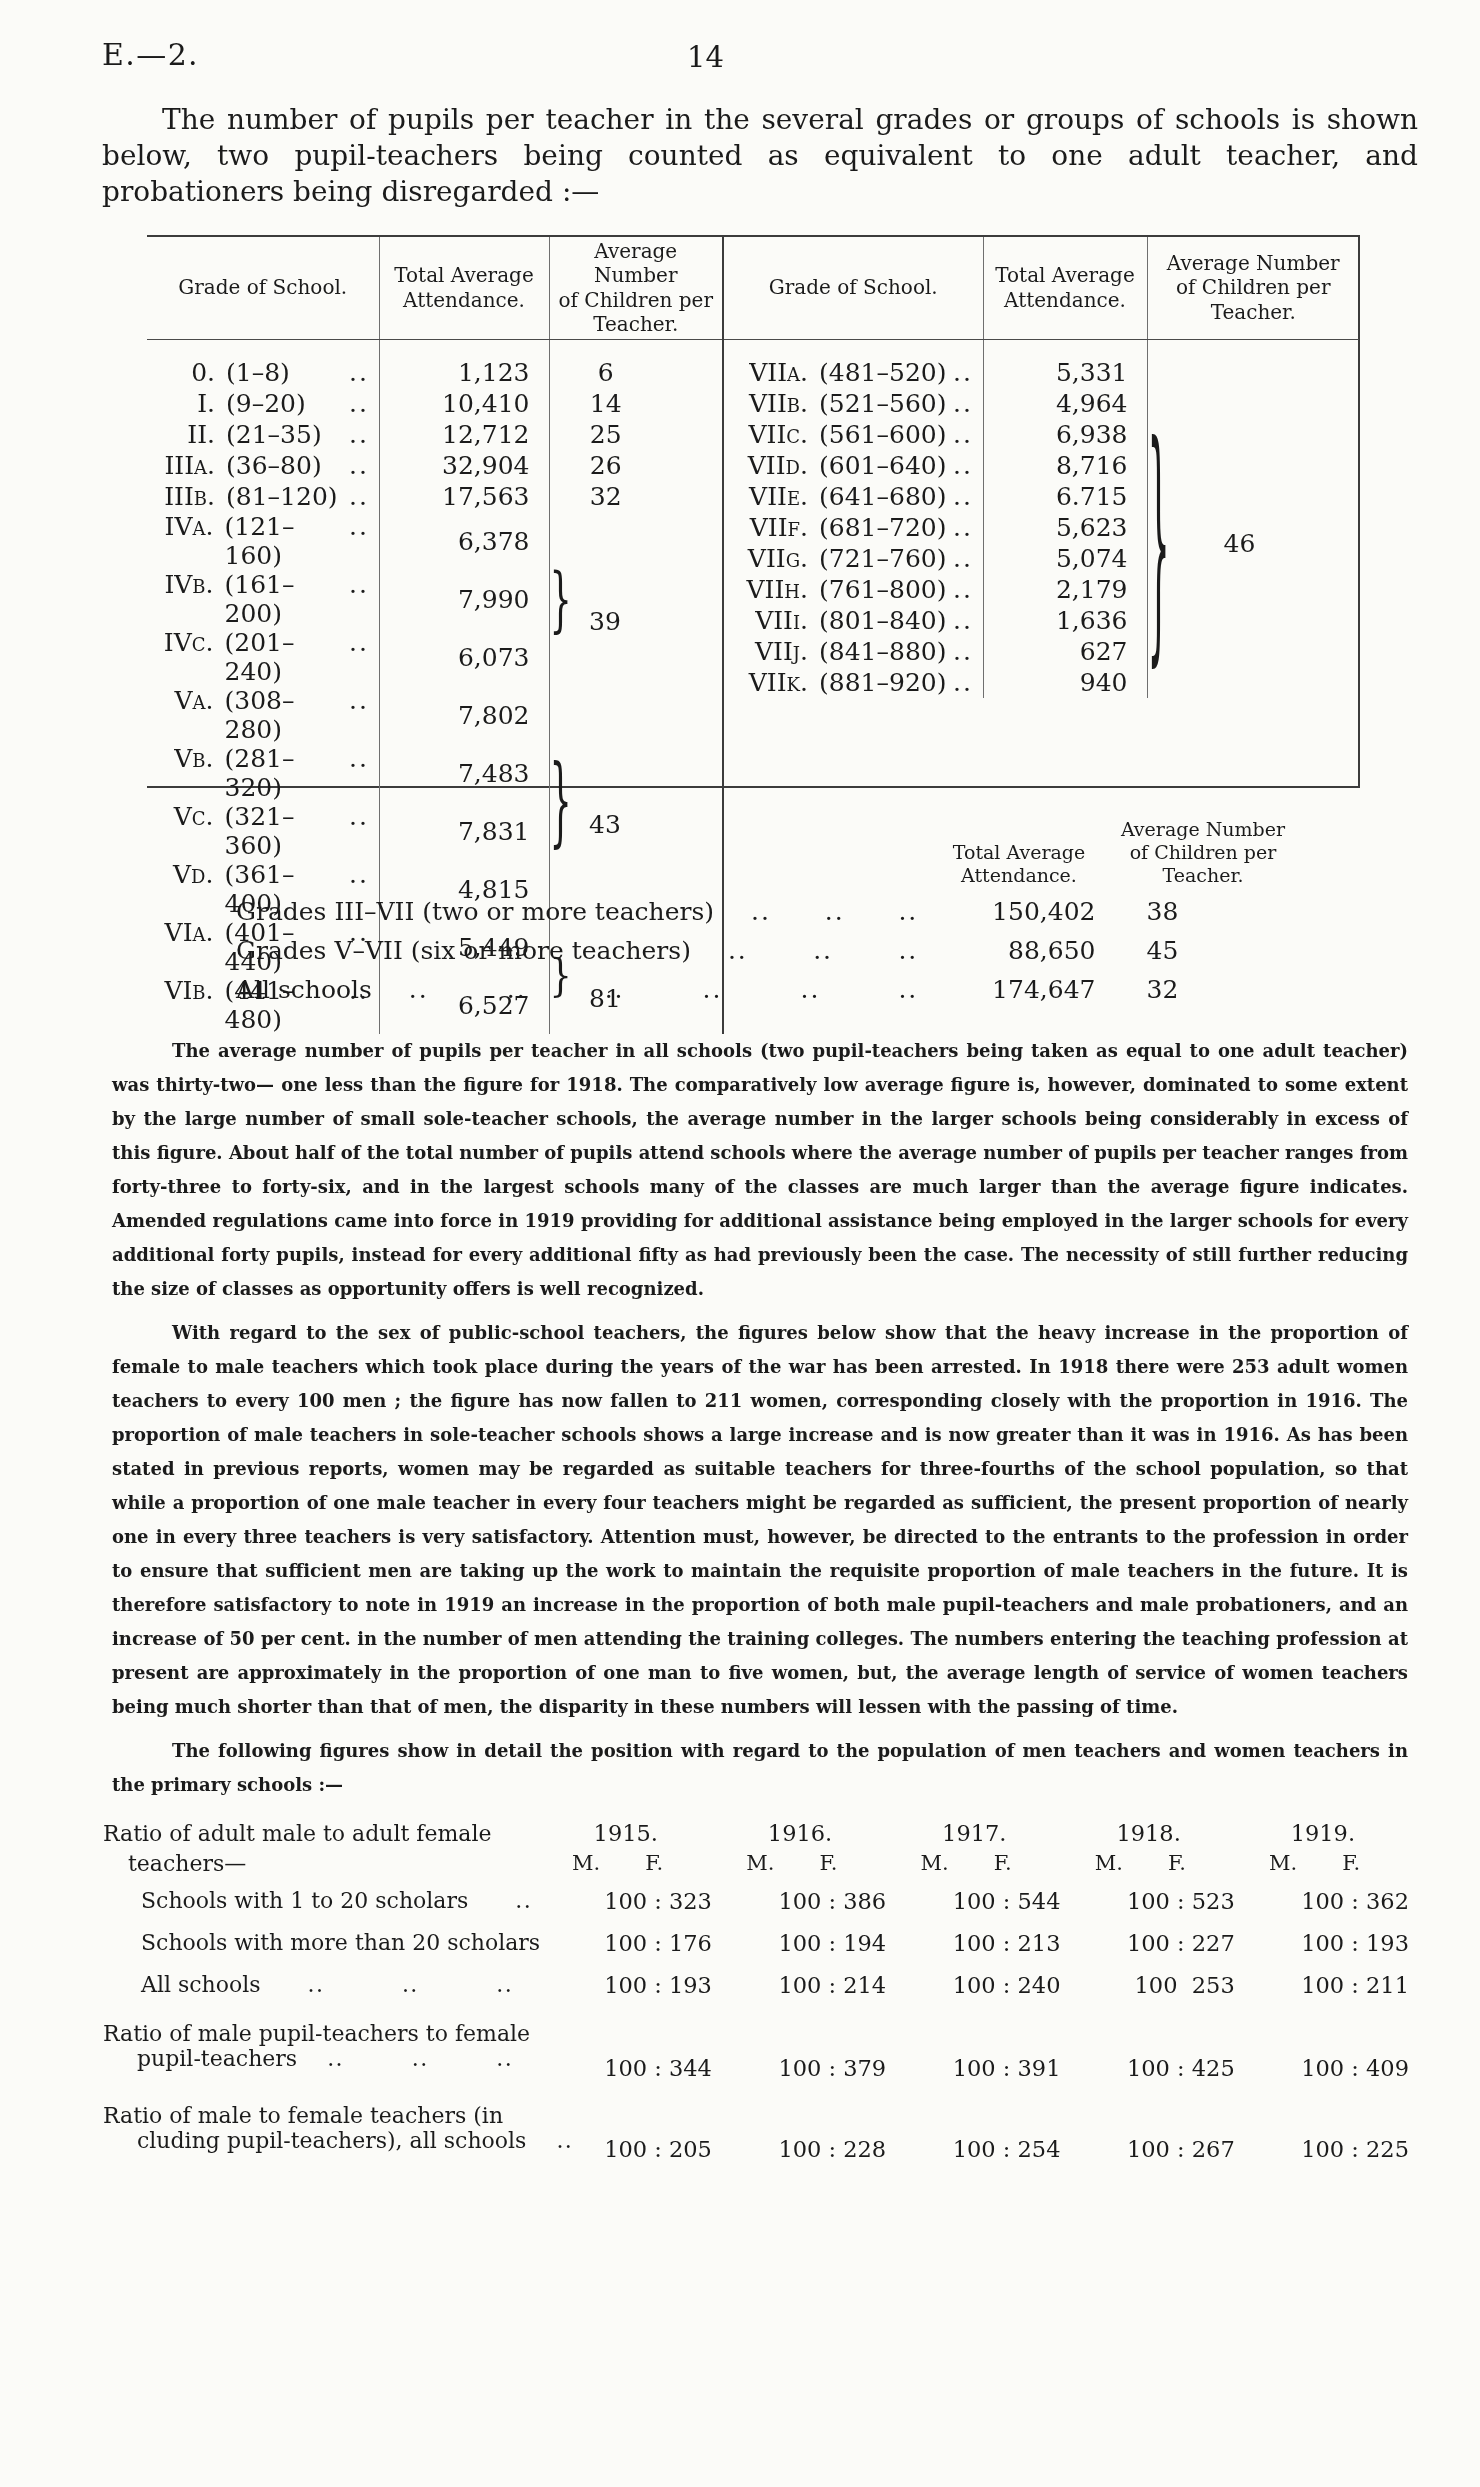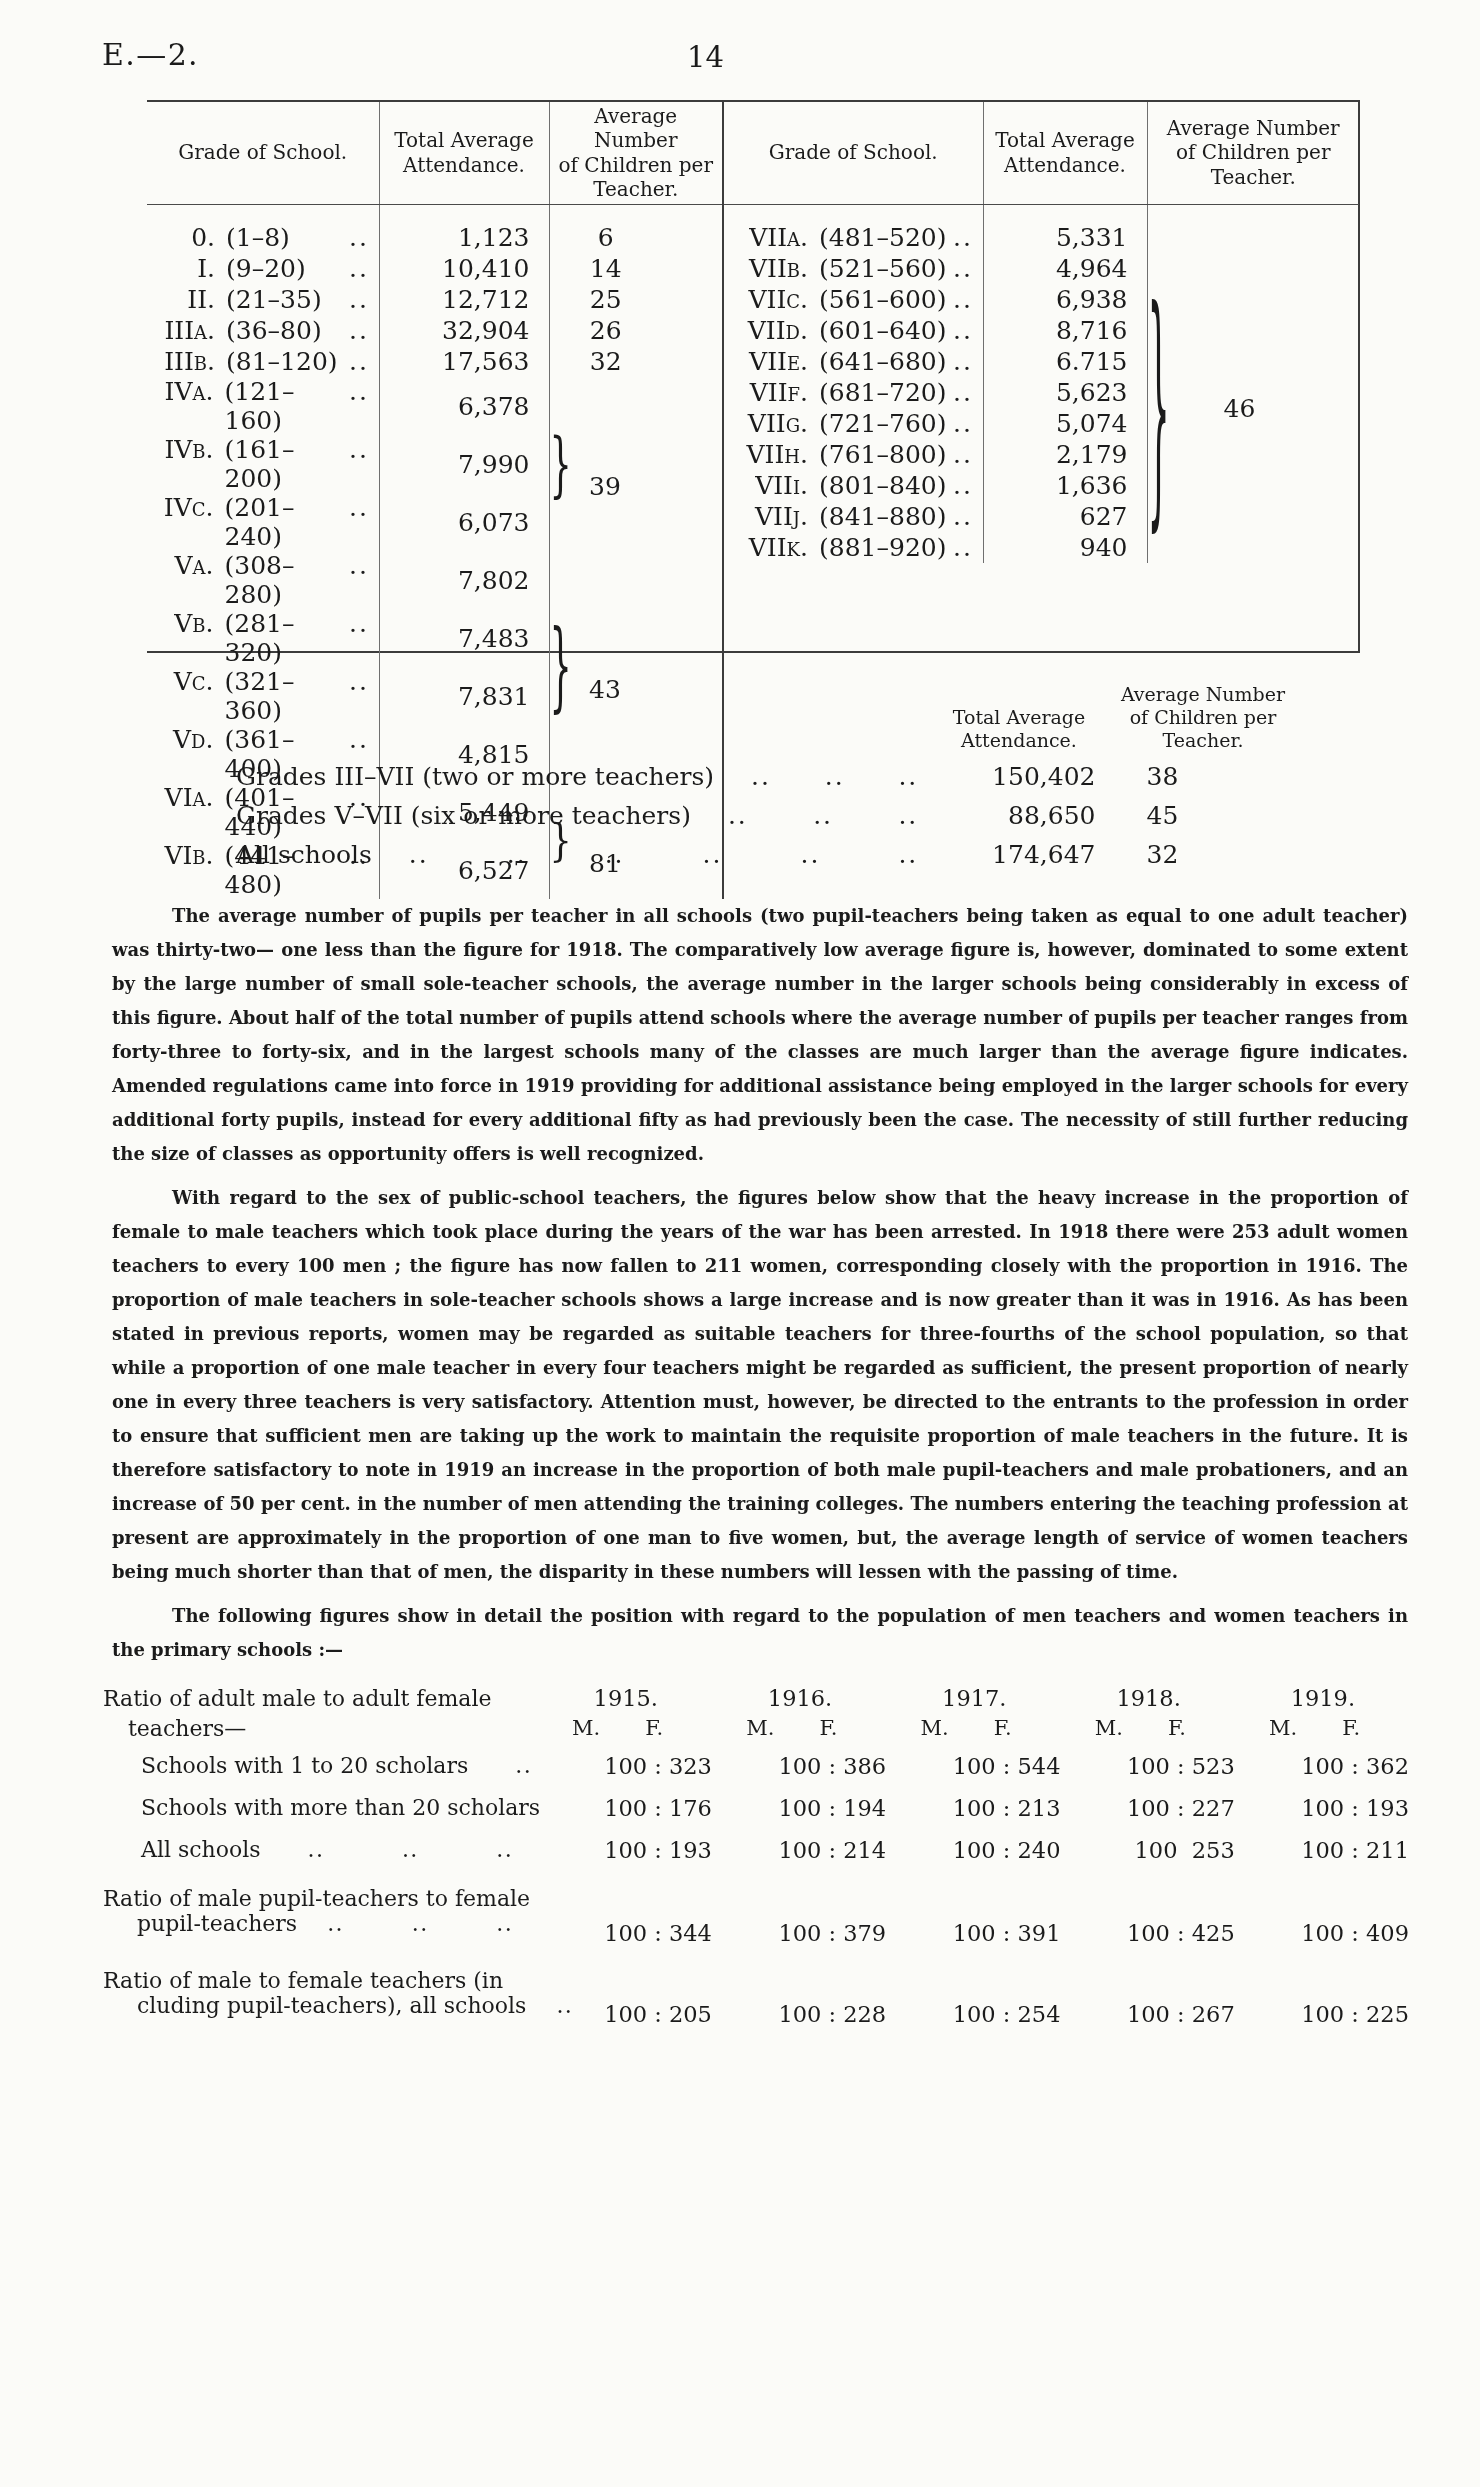--- a/index.html
+++ b/index.html
@@ -78,20 +78,21 @@
 </head>
 <body>
 
 <div class="page">
 
   <div class="pagehead">
     <span class="docref">E.—2.</span>
     <span class="pagenum">14</span>
   </div>
 
+  <p class="intro">The number of pupils per teacher in the several grades or groups of schools is shown below, two pupil-teachers being counted as equivalent to one adult teacher, and probationers being disregarded :—</p>
 
   <div class="mt-wrap">
     <table class="mt" id="mt-left">
       <colgroup>
           <col style="width:232px">
           <col style="width:170px">
           <col style="width:174px">
         </colgroup>
       <thead>
         <tr>

